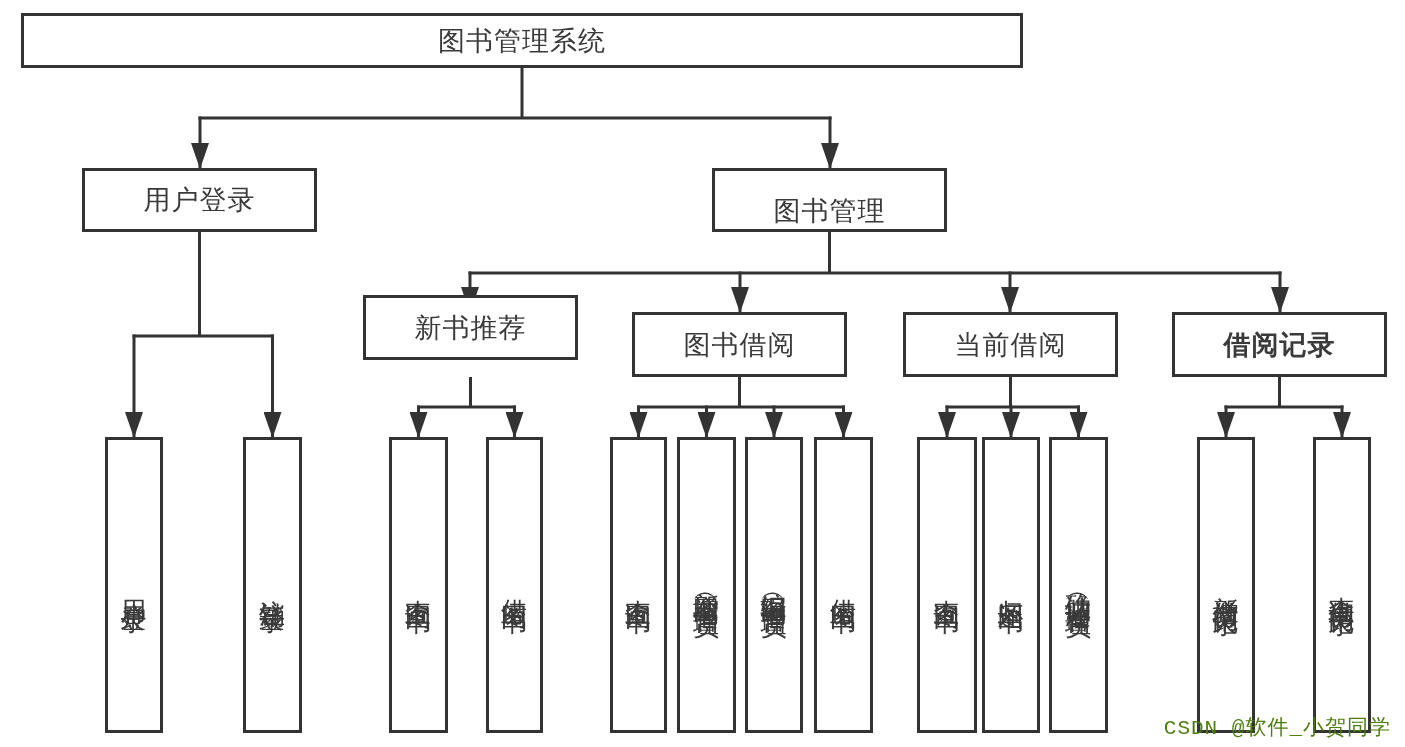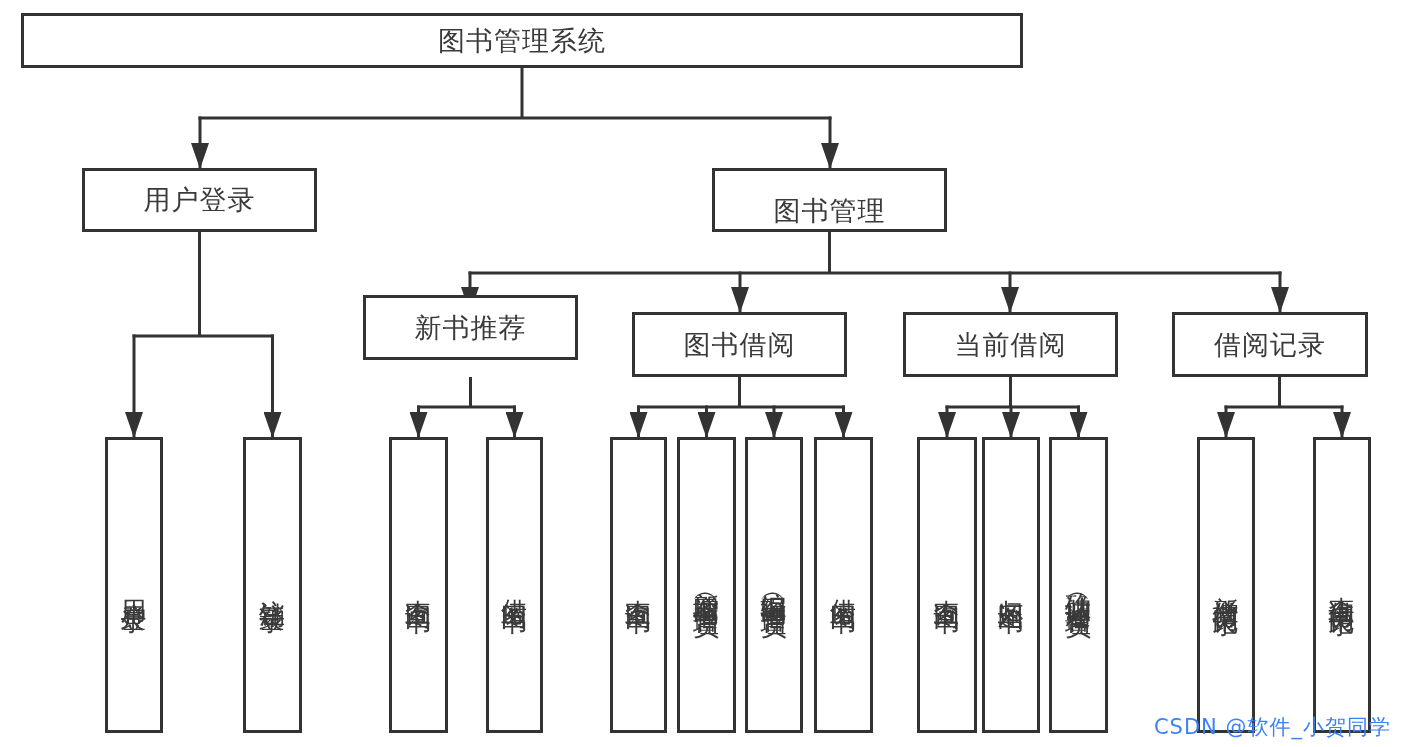--- a/index.html
+++ b/index.html
@@ -39,23 +39,24 @@
     writing-mode: vertical-rl;
     font-size: 26px;
     letter-spacing: 3px;
     line-height: 1;
   }
   .watermark {
     position: absolute;
     right: 14px;
     bottom: 6px;
     font-size: 21px;
-    color: #3b82f6;
+    color: #4d7c0f;
     letter-spacing: 1px;
     white-space: nowrap;
+    font-family: Liberation Mono, monospace;
   }
 </style>
 </head>
 <body>
 
 <div id="canvas">
 
   <svg id="wires" viewBox="0 0 1405 747" xmlns="http://www.w3.org/2000/svg">
     <defs>
       <marker id="ah" viewBox="0 0 26 18" markerWidth="26" markerHeight="18" refX="25" refY="9" markerUnits="userSpaceOnUse" orient="auto">
@@ -131,21 +132,21 @@
 
   <div class="box h" style="left:363px; top:295px; width:215px; height:65px;">
     <span>新书推荐</span>
   </div>
   <div class="box h" style="left:903px; top:312px; width:215px; height:65px;">
     <span>当前借阅</span>
   </div>
   <div class="box h" style="left:632px; top:312px; width:215px; height:65px;">
     <span>图书借阅</span>
   </div>
-  <div class="box h" style="left:1172px; top:312px; width:196px; height:65px;">
+  <div class="box h" style="left:1172px; top:312px; width:215px; height:65px;font-weight:bold;">
     <span>借阅记录</span>
   </div>
 
   <div class="box v" style="left:105px; top:437px; width:58px; height:296px;">
     <span>用户登录</span>
   </div>
   <div class="box v" style="left:243px; top:437px; width:59px; height:296px;">
     <span>注销登录</span>
   </div>
 

